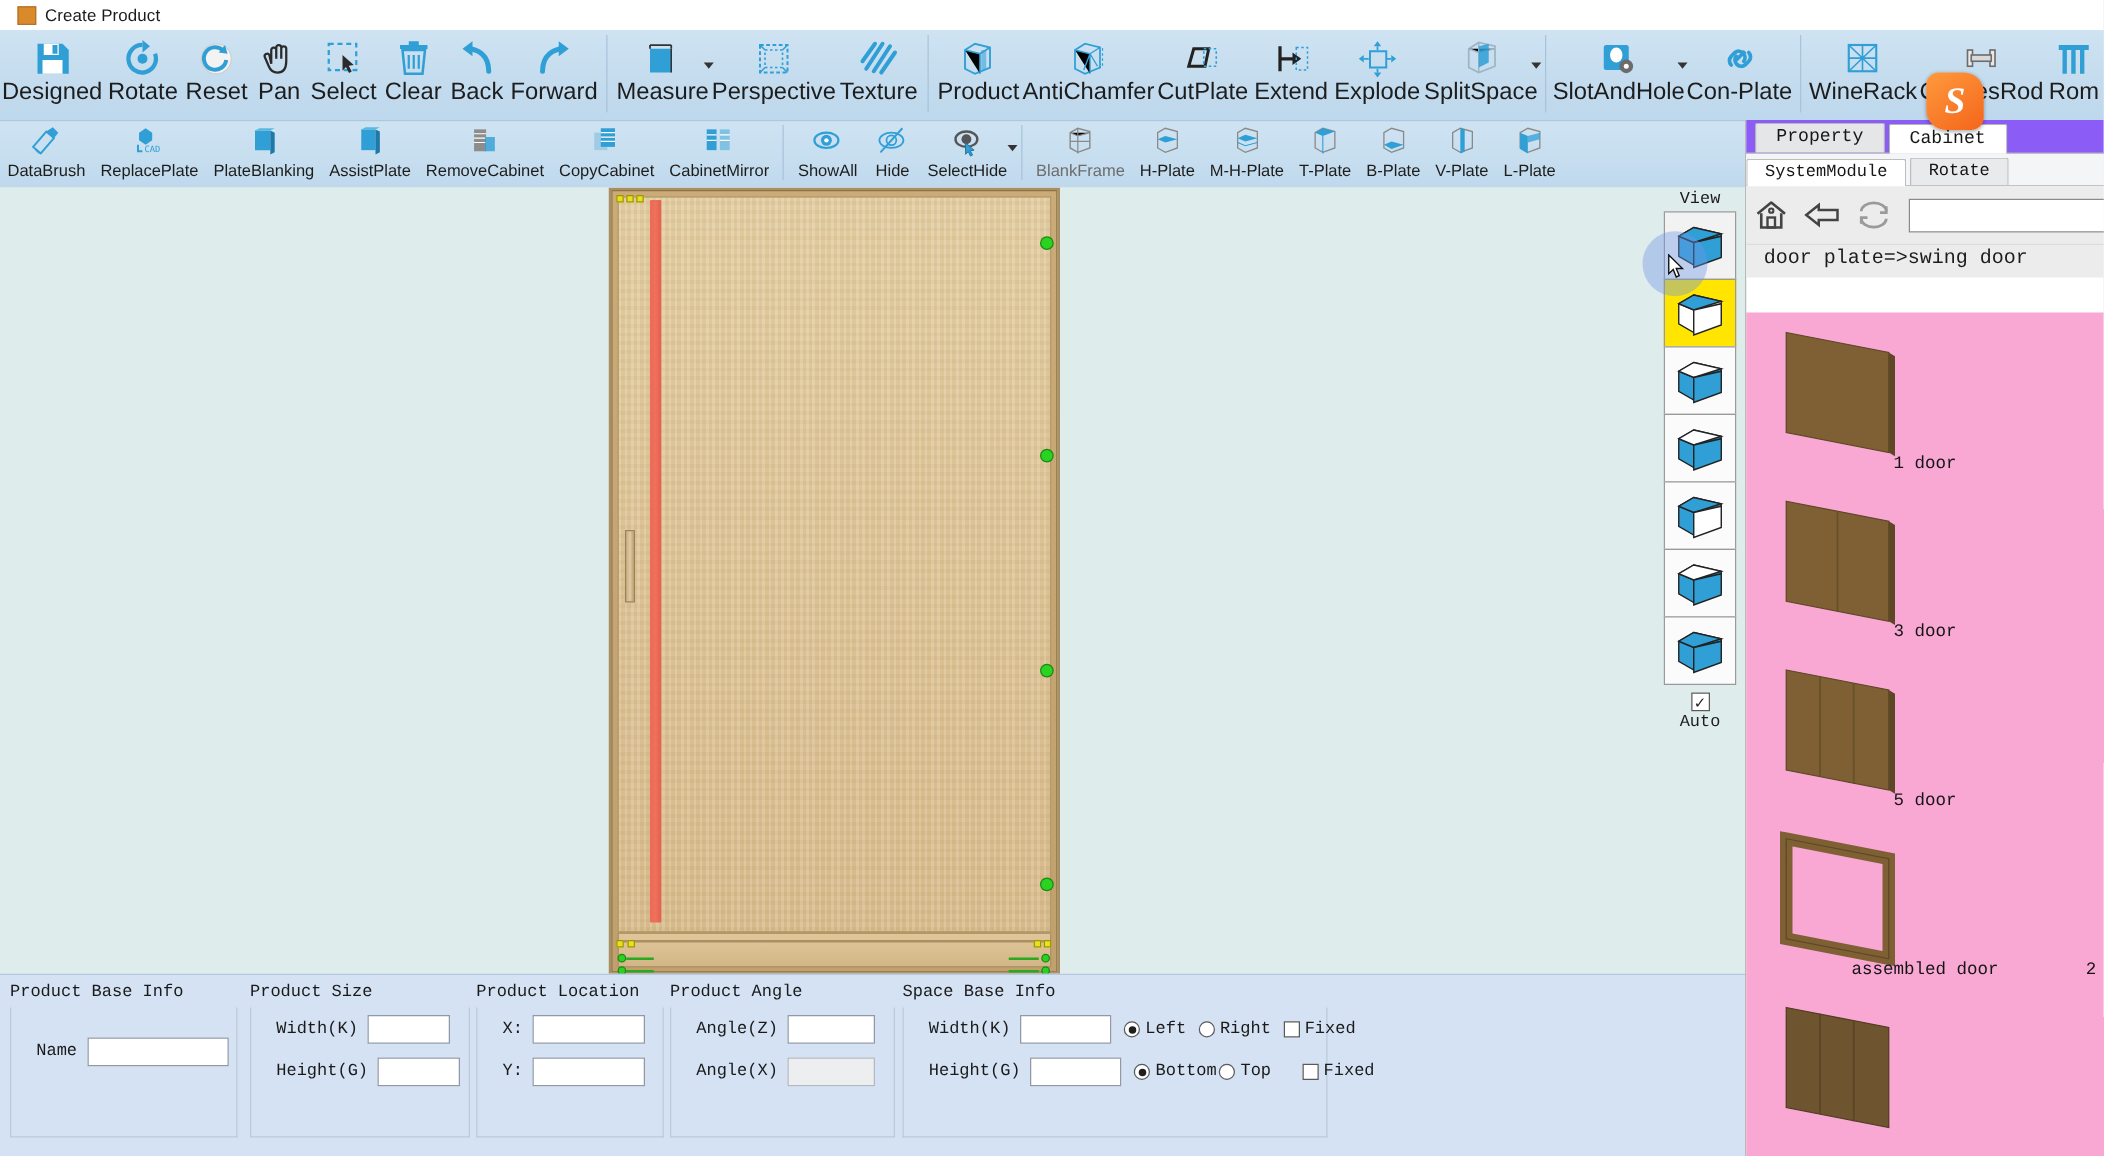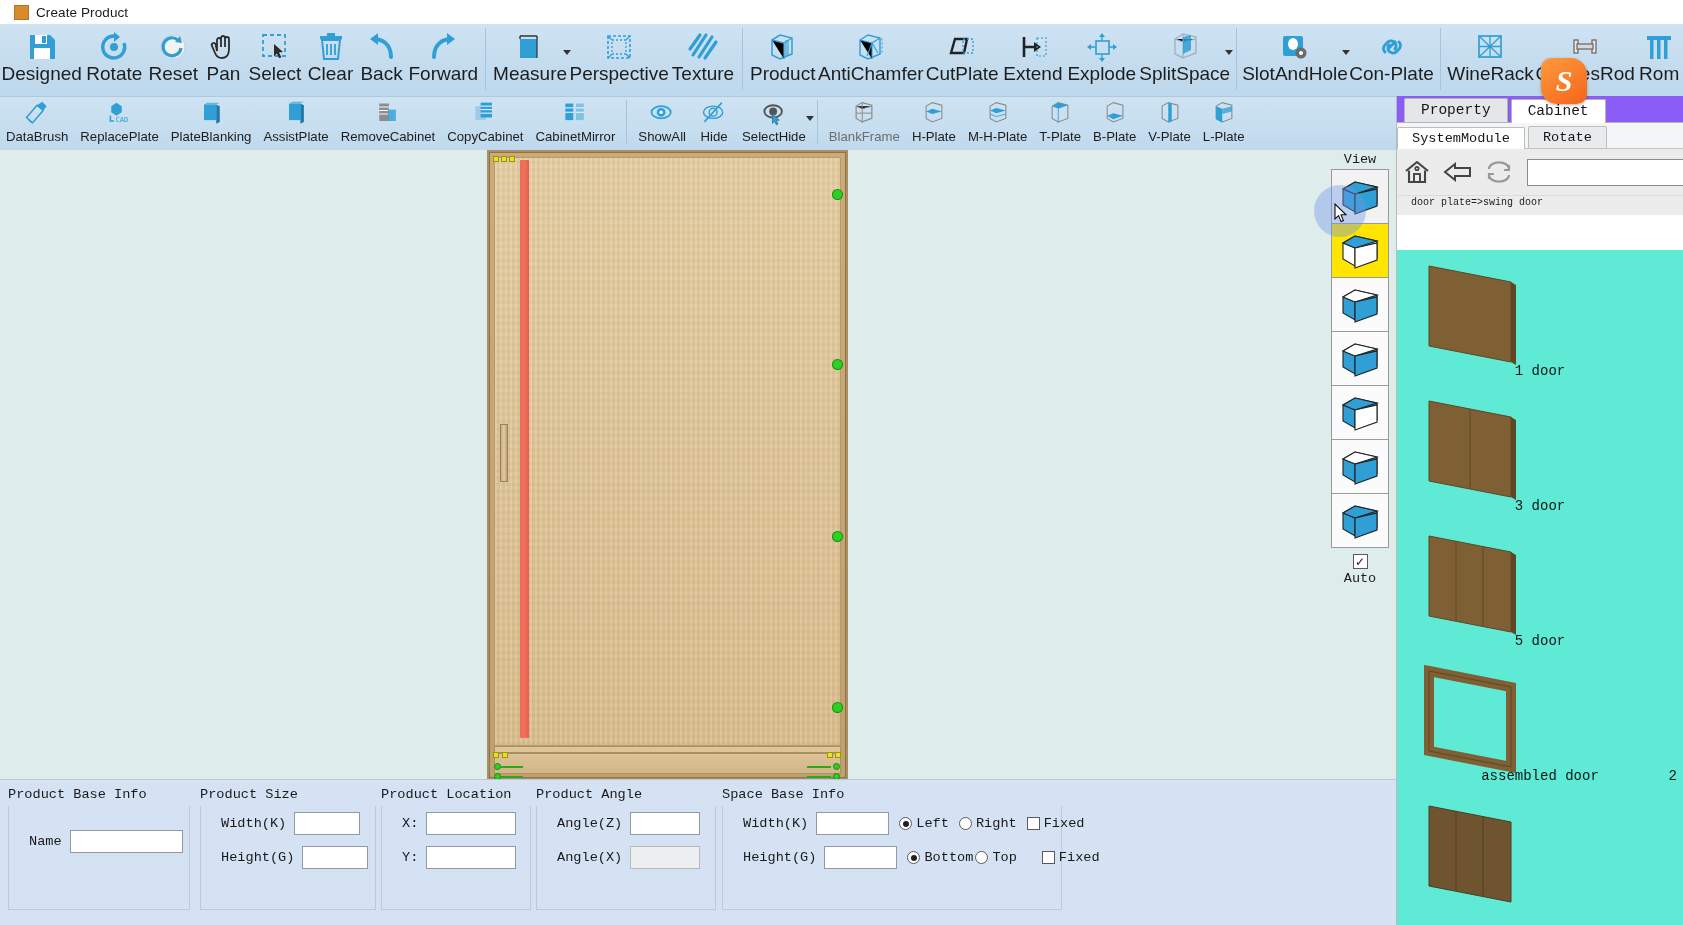--- a/index.html
+++ b/index.html
@@ -159,24 +159,24 @@
   .navbar {
     height: 47px; background: #ececec; display: flex; align-items: center;
     padding: 0 6px; gap: 12px; border-bottom: 1px solid #dcdcdc;
   }
   .navbtn { width: 30px; height: 30px; display: flex; align-items: center; justify-content: center; }
   .searchbox {
     flex: 1; height: 27px; background: #fff; border: 1px solid #8b8b8b; margin-left: 2px;
   }
   .breadcrumb {
     background: #ececec; padding: 1px 0 7px 14px;
-    font-family: "Liberation Mono", monospace; font-size: 10px; color: #1d1d1d;
-  }
-
-  .modlist { position: absolute; top: 154px; left: 0; right: 0; bottom: 0; background: #5eead4; overflow: hidden; }
+    font-family: "Liberation Mono", monospace; font-size: 16px; color: #1d1d1d;
+  }
+
+  .modlist { position: absolute; top: 154px; left: 0; right: 0; bottom: 0; background: #f9a8d4; overflow: hidden; }
   .moditem { height: 135px; position: relative; }
   .mod-thumb { position: absolute; left: 22px; top: 8px; }
   .mod-lbl {
     position: absolute; left: 0; right: 0; bottom: 6px; text-align: center;
     font-family: "Liberation Mono", monospace; font-size: 14px; color: #151515;
   }
   .mod-num {
     position: absolute; right: 6px; bottom: 6px;
     font-family: "Liberation Mono", monospace; font-size: 14px; color: #151515;
   }

